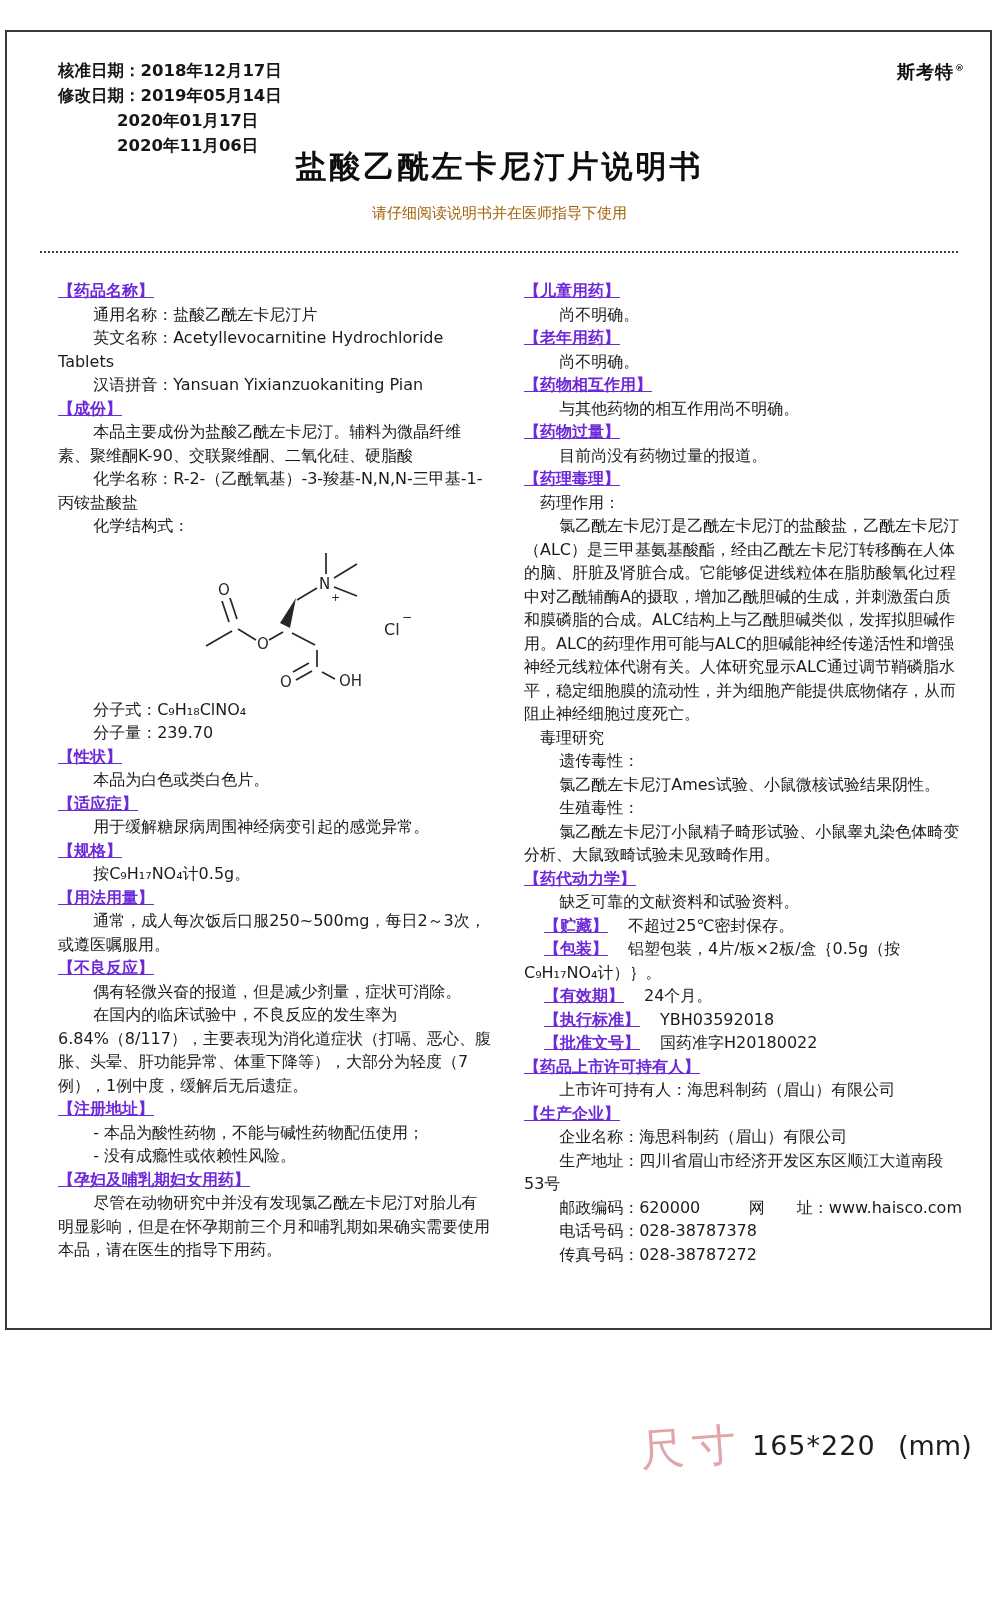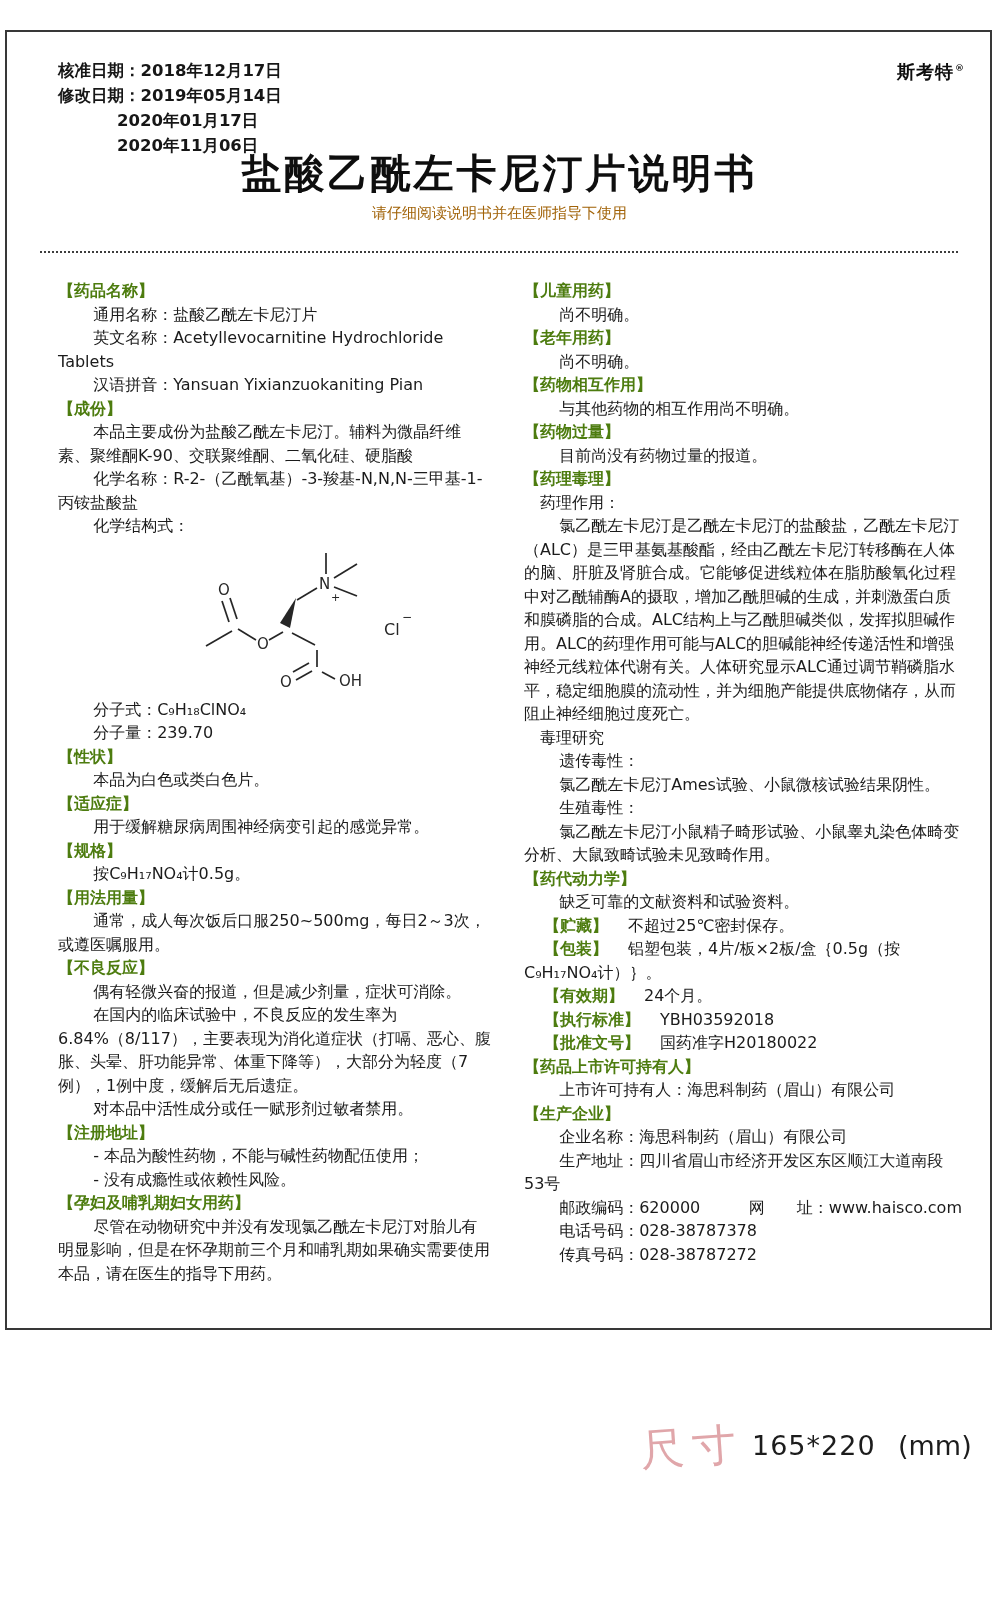--- a/index.html
+++ b/index.html
@@ -9,27 +9,27 @@
     color:#1b1b1b;overflow:hidden;
   }
   .frame{
     position:absolute;left:5px;top:30px;width:987px;height:1300px;
     border:2px solid #383838;box-sizing:border-box;background:#fff;
   }
   .dates{position:absolute;left:58px;top:58px;font-weight:bold;font-size:16.5px;line-height:25px;color:#161616;}
   .dates .cont{margin-left:59px;}
   .brand{position:absolute;right:34px;top:60px;font-weight:bold;font-size:18px;letter-spacing:1px;color:#0d0d0d;}
   .brand .reg{font-size:9px;vertical-align:super;margin-left:1px;}
-  .title{position:absolute;left:0;top:146px;width:100%;text-align:center;font-size:40px;font-weight:bold;letter-spacing:3px;color:#0e0e0e;}
+  .title{position:absolute;left:0;top:146px;width:100%;text-align:center;font-size:31px;font-weight:bold;letter-spacing:3px;color:#0e0e0e;}
   .subtitle{position:absolute;left:0;top:204px;width:100%;text-align:center;font-size:15px;color:#a16207;}
   .dotline{position:absolute;left:40px;top:251px;width:918px;height:0;border-top:2px dotted #3d3d3d;}
   .col{position:absolute;top:279px;font-size:16px;line-height:23.5px;}
   .col.left{left:58px;width:433px;}
   .col.right{left:524px;width:438px;}
-  .h{font-weight:bold;color:#4d7c0f;}
+  .h{font-weight:bold;color:#6d28d9;text-decoration:underline;}
   .p{text-indent:2.2em;}
   .sub{text-indent:1em;}
   .ih .h{display:inline;}
   .ih span{display:inline;margin-left:20px;}
   .struct{margin:4px 0 4px 118px;width:262px;height:152px;}
   .struct svg{display:block;}
   .postal-row{display:flex;justify-content:space-between;padding-left:2.2em;}
   .footer-size{position:absolute;left:752px;top:1430px;font-size:27px;color:#1c1c1c;letter-spacing:1px;}
   .footer-unit{position:absolute;left:898px;top:1430px;font-size:27px;color:#1c1c1c;}
   .handwritten{
@@ -110,21 +110,20 @@
   <div class="h">【规格】</div>
   <div class="p">按C₉H₁₇NO₄计0.5g。</div>
 
   <div class="h">【用法用量】</div>
   <div class="p">通常，成人每次饭后口服250~500mg，每日2～3次，或遵医嘱服用。</div>
 
   <div class="h">【不良反应】</div>
   <div class="p">偶有轻微兴奋的报道，但是减少剂量，症状可消除。</div>
   <div class="p">在国内的临床试验中，不良反应的发生率为6.84%（8/117），主要表现为消化道症状（打嗝、恶心、腹胀、头晕、肝功能异常、体重下降等），大部分为轻度（7例），1例中度，缓解后无后遗症。</div>
 
-  <div class="p">对本品中活性成分或任一赋形剂过敏者禁用。</div>
 
   <div class="h">【注册地址】</div>
   <div class="p">- 本品为酸性药物，不能与碱性药物配伍使用；</div>
   <div class="p">- 没有成瘾性或依赖性风险。</div>
 
   <div class="h">【孕妇及哺乳期妇女用药】</div>
   <div class="p">尽管在动物研究中并没有发现氯乙酰左卡尼汀对胎儿有明显影响，但是在怀孕期前三个月和哺乳期如果确实需要使用本品，请在医生的指导下用药。</div>
 </div>
 
 <div class="col right">

